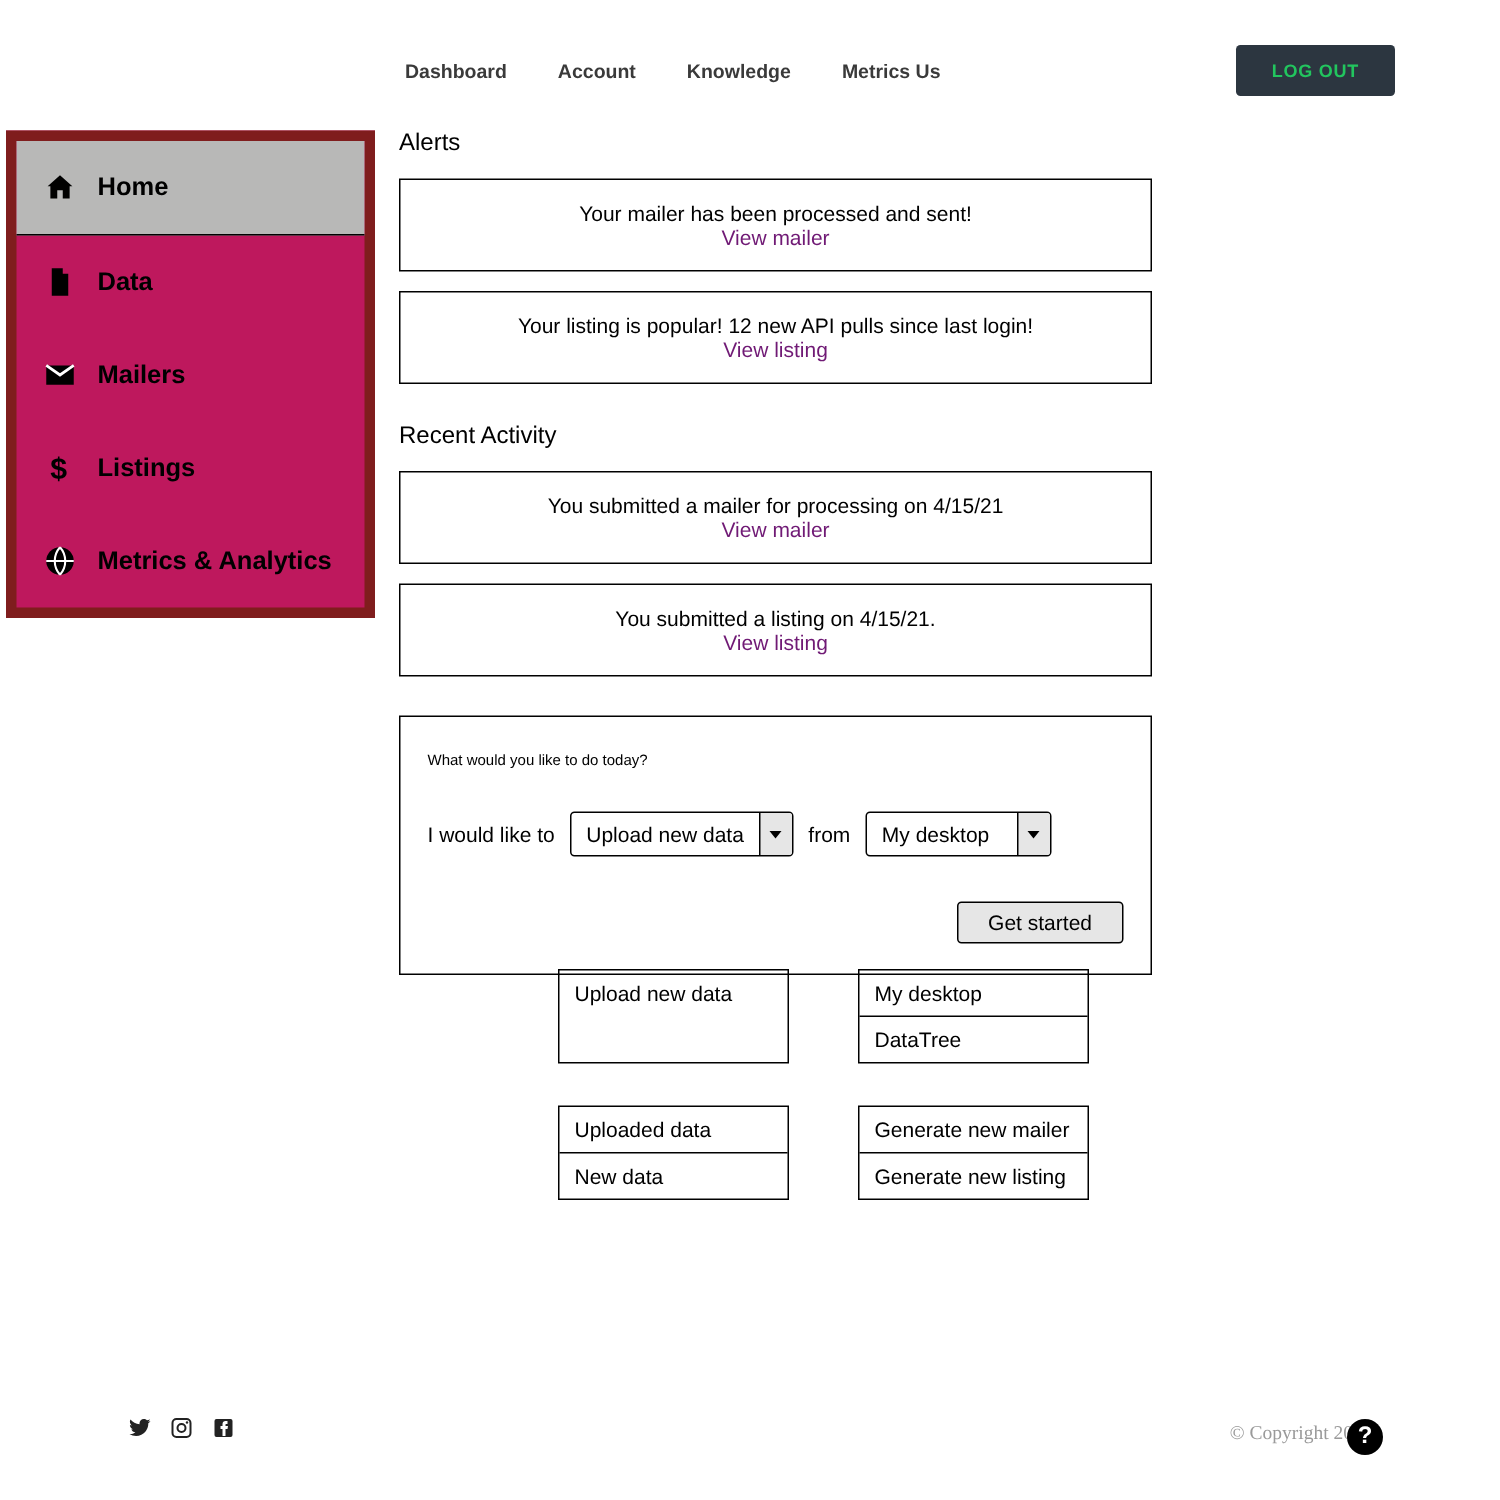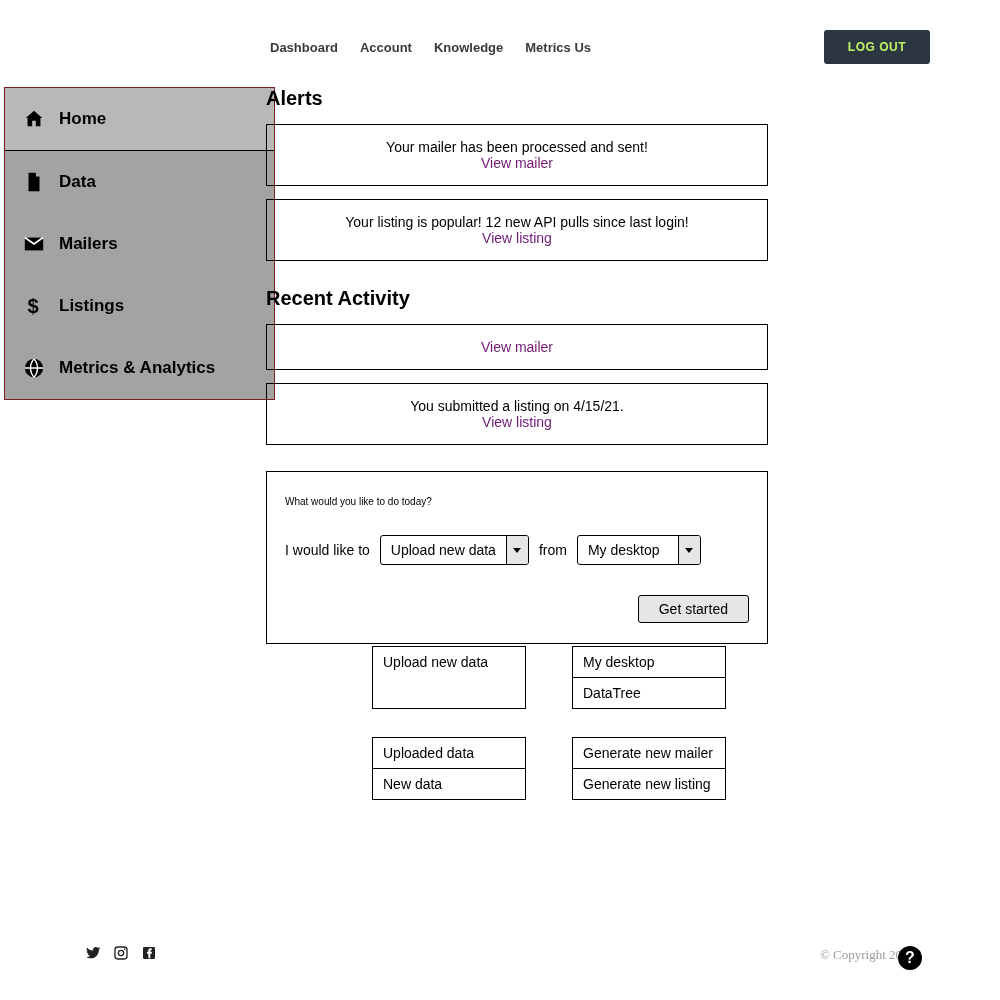--- a/index.html
+++ b/index.html
@@ -16,47 +16,47 @@
     position: absolute;
     top: 30px;
     left: 270px;
     right: 70px;
     display: flex;
     align-items: center;
     justify-content: space-between;
   }
   .topnav-links {
     display: flex;
-    gap: 22px;
+    gap: 34px;
   }
   .topnav-links a {
     font-size: 13px;
     font-weight: 700;
     color: #3a3a3a;
     text-decoration: none;
   }
   .logout-btn {
     background: #2c3640;
-    color: #bef264;
+    color: #22c55e;
     border: none;
     font-size: 12px;
     font-weight: 700;
     padding: 10px 24px;
     border-radius: 3px;
     cursor: pointer;
     letter-spacing: 0.5px;
   }
   
   .sidebar {
     position: absolute;
     top: 87px;
     left: 4px;
-    width: 271px;
-    border: 1px solid #7f1d1d;
-    background: #a3a3a3;
+    width: 246px;
+    border: 7px solid #7f1d1d;
+    background: #be185d;
   }
   .sidebar-item {
     display: flex;
     align-items: center;
     gap: 14px;
     padding: 20px 18px;
     font-size: 17px;
     font-weight: 700;
     cursor: pointer;
   }
@@ -73,22 +73,22 @@
   }
   .sidebar-icon svg { width: 22px; height: 22px; fill: #000; }
   
   .main {
     position: absolute;
     top: 87px;
     left: 266px;
     width: 502px;
   }
   .section-title {
-    font-size: 20px;
-    font-weight: 700;
+    font-size: 16px;
+    font-weight: 400;
     margin-bottom: 14px;
   }
   .card {
     border: 1px solid #000;
     padding: 14px 18px;
     display: flex;
     justify-content: space-between;
     align-items: center;
     font-size: 14px;
     margin-bottom: 13px;
@@ -286,20 +286,21 @@
     </div>
     <div class="card">
       <span>Your listing is popular! 12 new API pulls since last login!</span>
       <span class="link">View listing</span>
     </div>
   </div>
 
   <div class="section">
     <div class="section-title">Recent Activity</div>
     <div class="card">
+      <span>You submitted a mailer for processing on 4/15/21</span>
       <span class="link">View mailer</span>
     </div>
     <div class="card">
       <span>You submitted a listing on 4/15/21.</span>
       <span class="link">View listing</span>
     </div>
   </div>
 
   <div class="section">
     <div class="quickstart-box">

